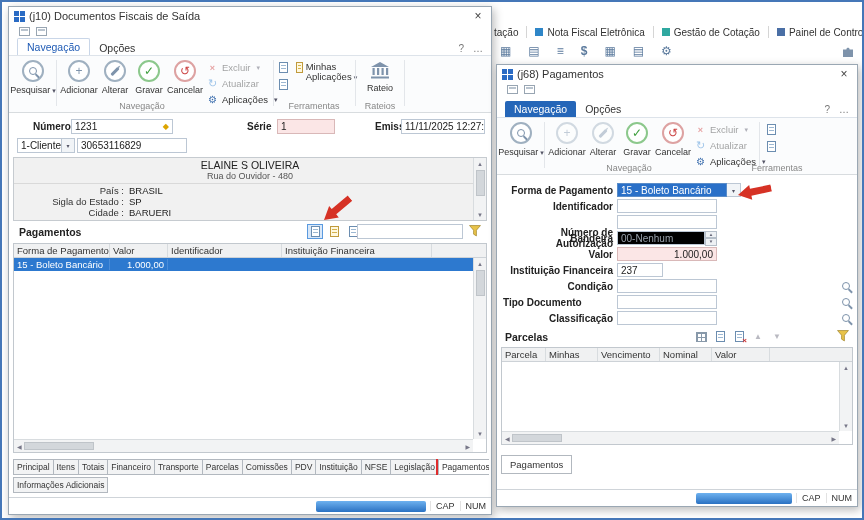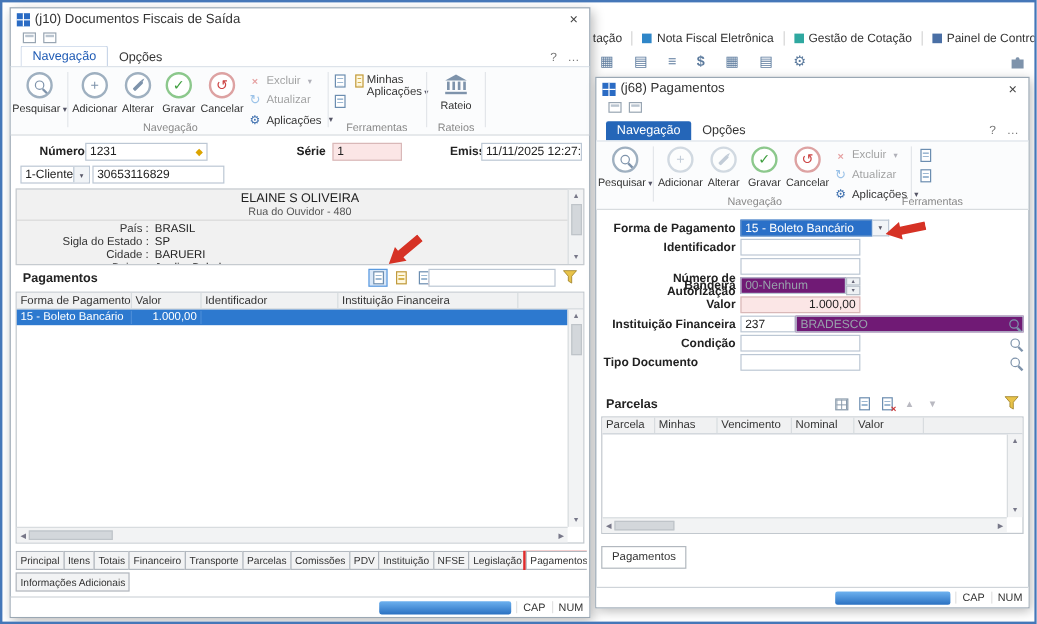--- a/index.html
+++ b/index.html
@@ -46,21 +46,21 @@
   .docicon.yellow { border-color:#c09a3c; background:#fff8df; }
   .docicon.yellow::after { background:repeating-linear-gradient(#d4b24e 0 1px,transparent 1px 3px); }
   .ferr { position:absolute; top:6px; display:flex; gap:8px; }
   .ferrcol { display:flex; flex-direction:column; gap:6px; align-items:center; }
   .minhas { width:66px; font-size:9.5px; line-height:10px; color:#333; display:flex; align-items:flex-start; gap:3px; }
 
   
   .flabel { font-size:10px; color:#222; }
   .fld { display:flex; align-items:center; height:15px; border:1px solid #bcc7d4; background:#fff; font-size:10px; padding:0 3px; overflow:hidden; white-space:nowrap; }
   .fld.pink { background:#fbe6e6; border-color:#d9b8b8; }
-  .fld.gray { background:#701a75; color:#98a1ab;text-align:center; }
+  .fld.gray { background:#000000; color:#98a1ab;text-align:center; }
   .fld.sel { background:#2a70c8; color:#fff; border-color:#5a8cc8; }
   .combobtn { margin-left:auto; height:100%; width:13px; border-left:1px solid #bcc7d4; background:#f1f4f7; display:flex; align-items:center; justify-content:center; font-size:6px; color:#556; }
   .ddbtn { width:14px; height:15px; border:1px solid #bcc7d4; border-left:none; background:#f1f4f7; display:flex; align-items:center; justify-content:center; font-size:6px; color:#556; }
   .keyicon { margin-left:auto; color:#dca400; font-size:8px; }
   .spin { display:flex; flex-direction:column; }
   .spin span { width:12px; height:7.5px; border:1px solid #b5bec8; background:#eef1f4; font-size:4.5px; line-height:5.5px; text-align:center; color:#667; }
 
   
   .panel { position:absolute; background:#f1f1f1; border:1px solid #c6cbd0; overflow:hidden; }
   .cname { margin-top:2px; text-align:center; font-size:10.5px; line-height:11px; }
@@ -465,33 +465,35 @@
         <span class="flabel b" style="width:114px; text-align:right; padding-right:4px;">Valor</span>
         <div class="fld pink" style="width:100px; height:14px; justify-content:flex-end;">
             <span>1.000,00</span>
           </div>
       </div>
       <div style="display:flex; align-items:center; height:14px;">
         <span class="flabel b" style="width:114px; text-align:right; padding-right:4px;">Instituição Financeira</span>
         <div class="fld" style="width:46px; height:14px;">
             <span>237</span>
           </div>
-        <div class="fld gray" style="flex:1; height:14px;">
-          <span>BRADESCO</span>
-          <span class="magicon" style="margin-left:auto;"></span>
-        </div>
       </div>
       <div style="display:flex; align-items:center; height:14px;">
         <span class="flabel b" style="width:114px; text-align:right; padding-right:4px;">Condição</span>
         <div class="fld" style="width:100px; height:14px;"></div>
         <span style="flex:1;"></span>
         <span class="magicon" style="margin-right:3px;"></span>
       </div>
       <div style="display:flex; align-items:center; height:14px;">
         <span class="flabel b" style="width:114px; text-align:left; padding-right:4px;">Tipo Documento</span>
+        <div class="fld" style="width:100px; height:14px;"></div>
+        <span style="flex:1;"></span>
+        <span class="magicon" style="margin-right:3px;"></span>
+      </div>
+      <div style="display:flex; align-items:center; height:14px;">
+        <span class="flabel b" style="width:114px; text-align:right; padding-right:4px;">Classificação</span>
         <div class="fld" style="width:100px; height:14px;"></div>
         <span style="flex:1;"></span>
         <span class="magicon" style="margin-right:3px;"></span>
       </div>
     </div>
 
     <span class="abs secttitle" style="left:8px; top:266px;">Parcelas</span>
     <div class="abs" style="left:196px; top:264px; display:flex; gap:3px; align-items:center;">
       <span class="icobtn">
           <span class="gridicon"></span>

